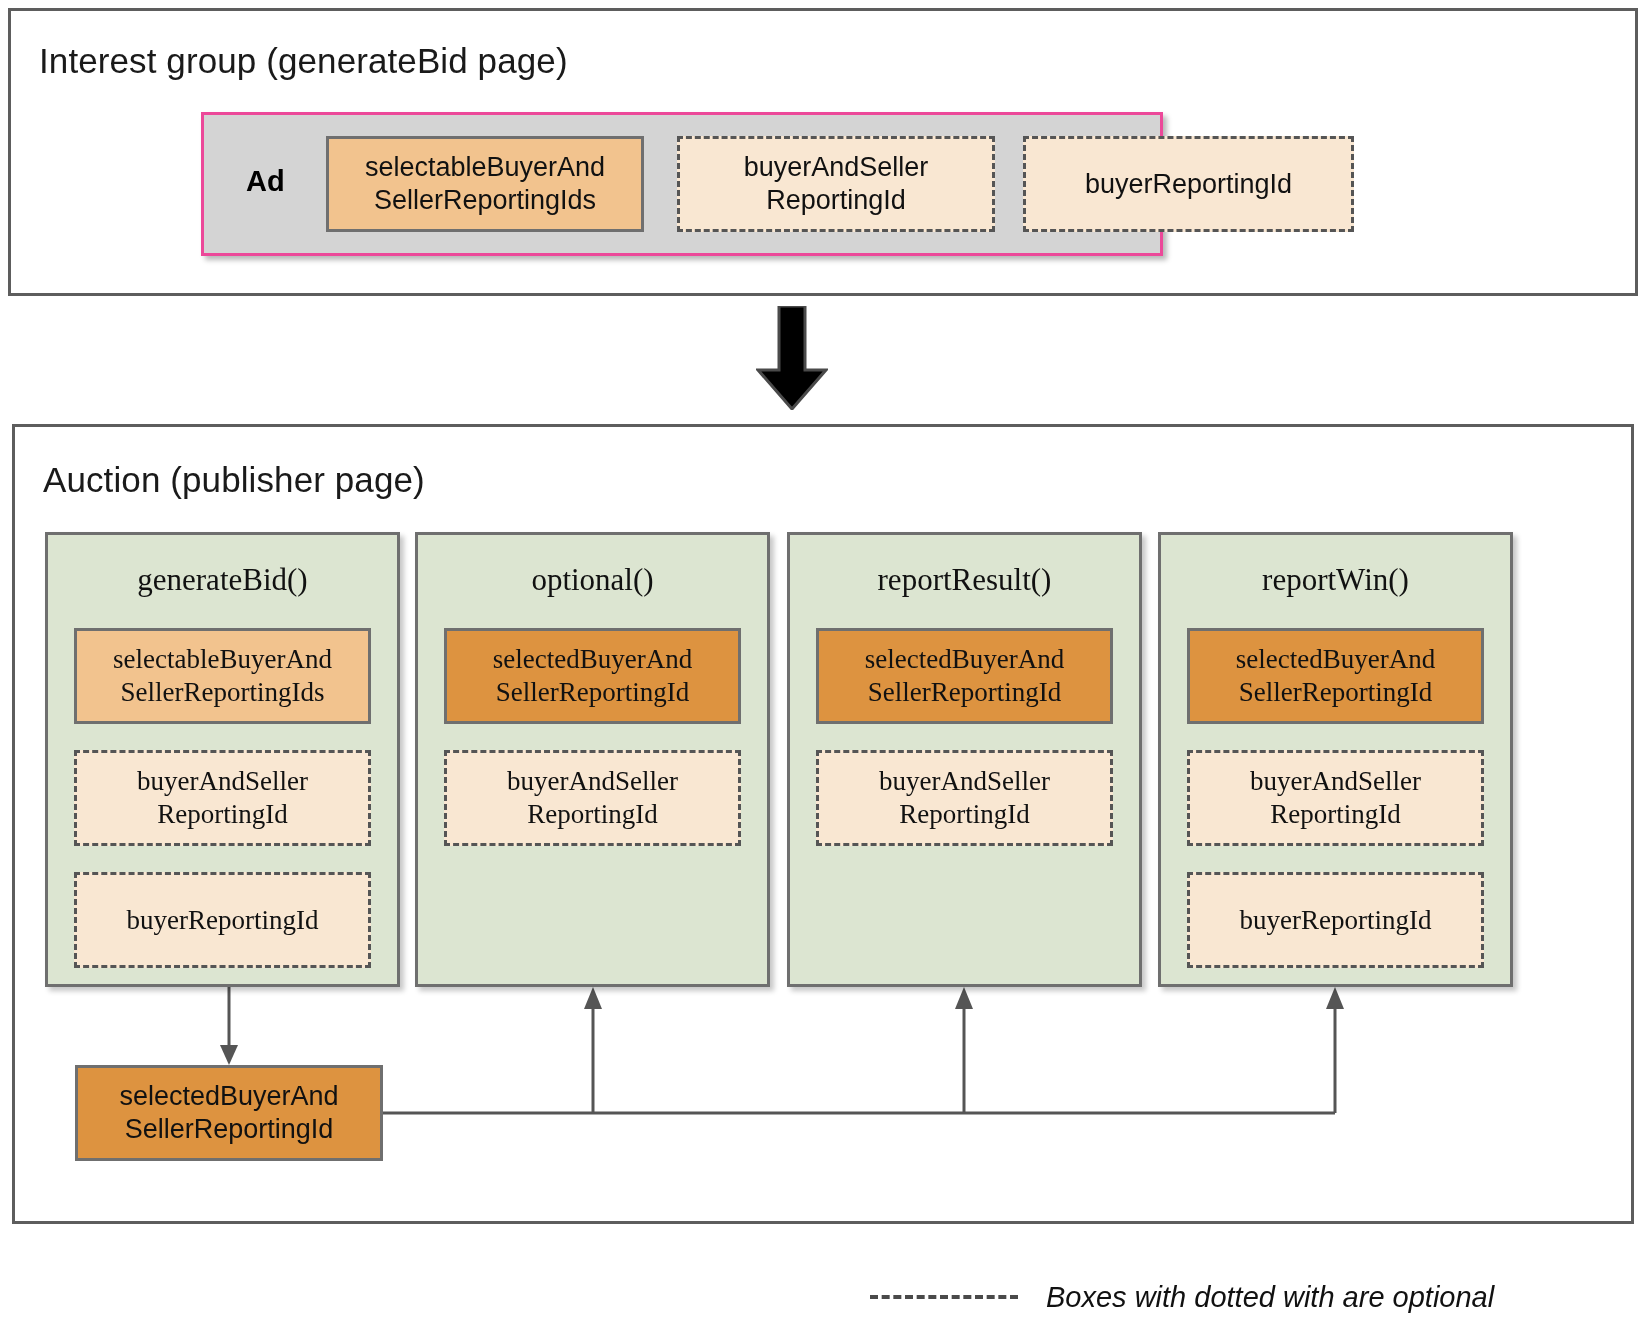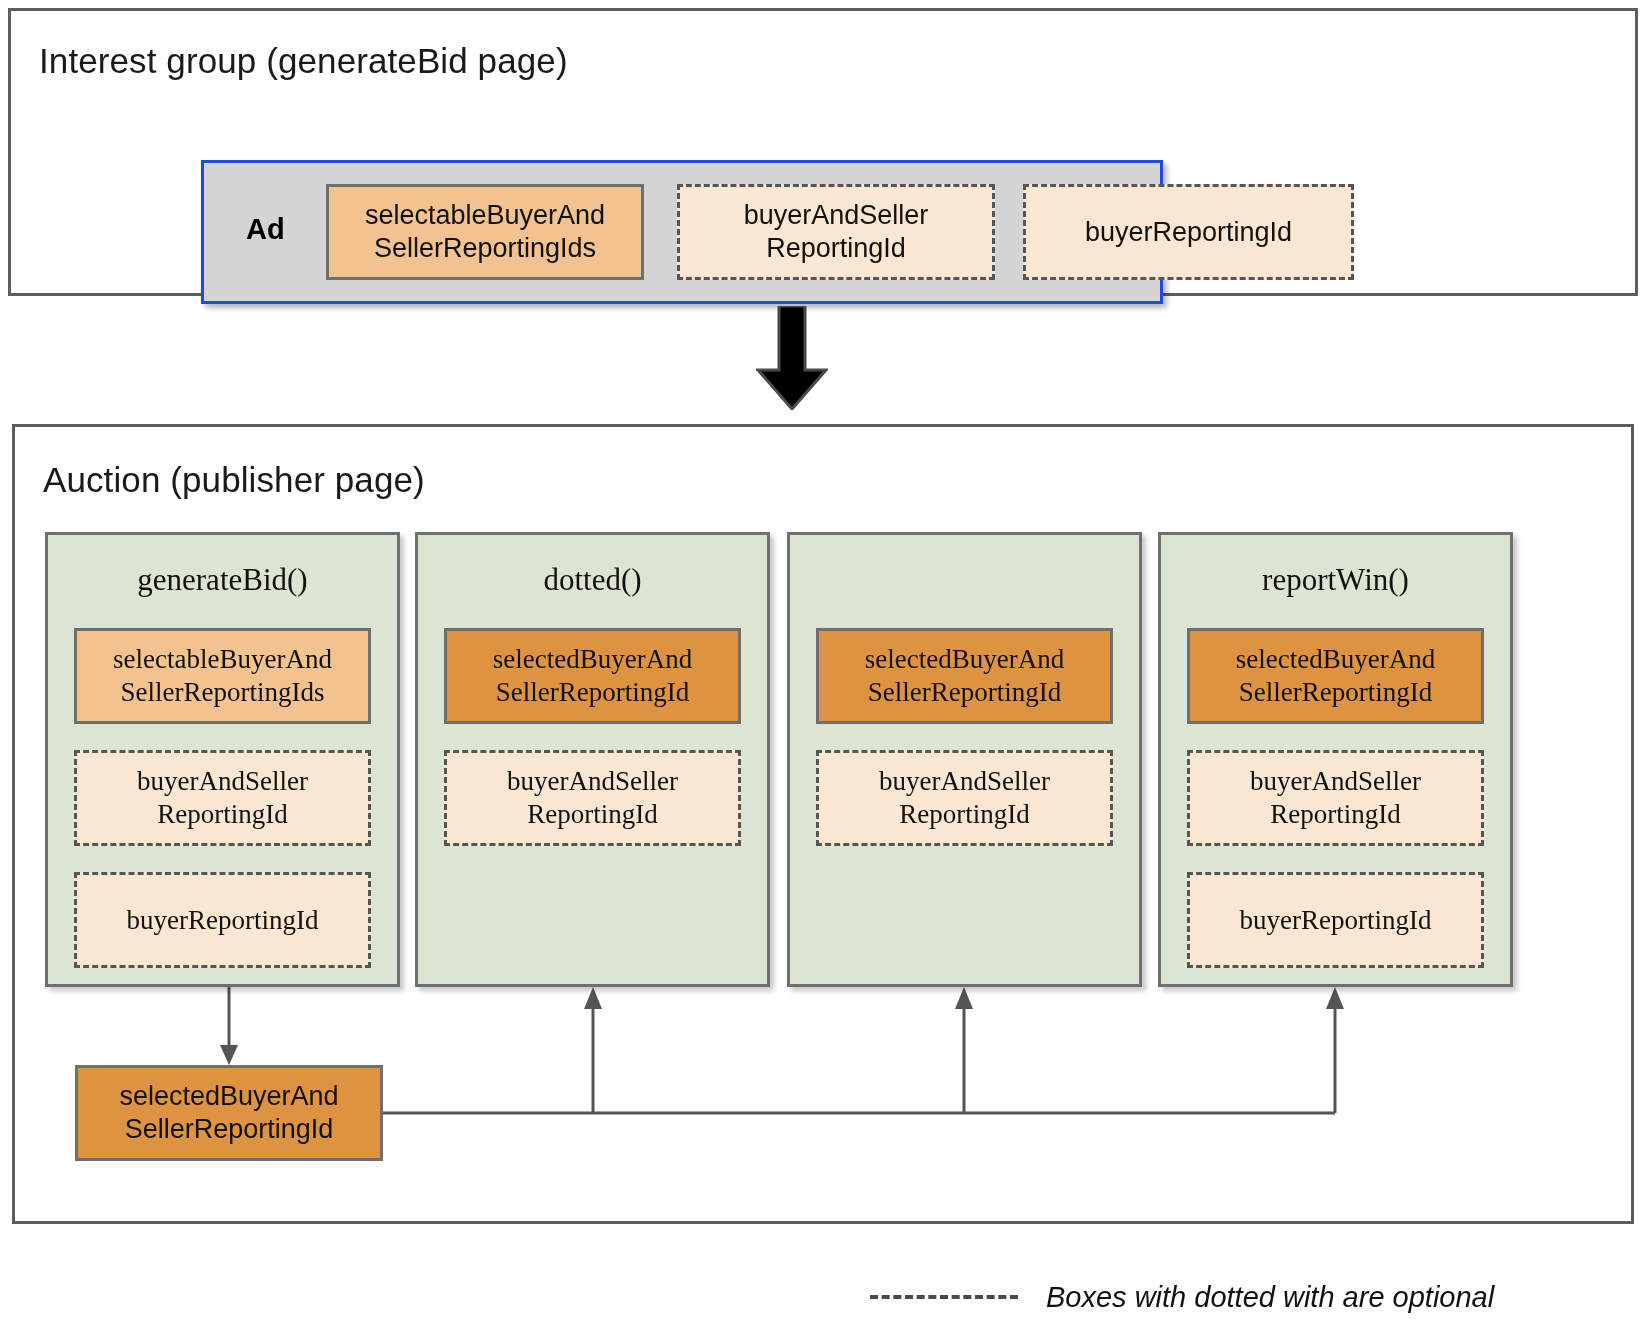--- a/index.html
+++ b/index.html
@@ -49,24 +49,23 @@
   #title-auction        { left: 28px; top: 33px; }
 
   
   #ad-container {
     position: absolute;
     left: 190px;
     top: 101px;
     width: 962px;
     height: 144px;
     background: #d4d4d4;
-    border: 3px solid #1d4ed8;
+    border: 3px solid #ec4899;
     box-sizing: border-box;
     box-shadow: 4px 4px 5px rgba(0,0,0,0.28);
-    margin-top: 48px;
   }
   #ad-label {
     position: absolute;
     left: 42px;
     top: 50px;
     font-size: 29px;
     font-weight: bold;
     color: #000;
   }
 
@@ -244,26 +243,27 @@
     </svg>
 
     <div class="fn-col" id="fn-generatebid">
       <div class="fn-title">generateBid()</div>
       <div class="fn-box slot-1 box-solid fill-mid-orange">selectableBuyerAnd<br>SellerReportingIds</div>
       <div class="fn-box slot-2 box-dashed fill-light-peach">buyerAndSeller<br>ReportingId</div>
       <div class="fn-box slot-3 box-dashed fill-light-peach">buyerReportingId</div>
     </div>
 
     <div class="fn-col" id="fn-scoread">
-      <div class="fn-title">dotted()</div>
+      <div class="fn-title">optional()</div>
       <div class="fn-box slot-1 box-solid fill-dark-orange">selectedBuyerAnd<br>SellerReportingId</div>
       <div class="fn-box slot-2 box-dashed fill-light-peach">buyerAndSeller<br>ReportingId</div>
     </div>
 
     <div class="fn-col" id="fn-reportresult">
+      <div class="fn-title">reportResult()</div>
       <div class="fn-box slot-1 box-solid fill-dark-orange">selectedBuyerAnd<br>SellerReportingId</div>
       <div class="fn-box slot-2 box-dashed fill-light-peach">buyerAndSeller<br>ReportingId</div>
     </div>
 
     <div class="fn-col" id="fn-reportwin">
       <div class="fn-title">reportWin()</div>
       <div class="fn-box slot-1 box-solid fill-dark-orange">selectedBuyerAnd<br>SellerReportingId</div>
       <div class="fn-box slot-2 box-dashed fill-light-peach">buyerAndSeller<br>ReportingId</div>
       <div class="fn-box slot-3 box-dashed fill-light-peach">buyerReportingId</div>
     </div>

